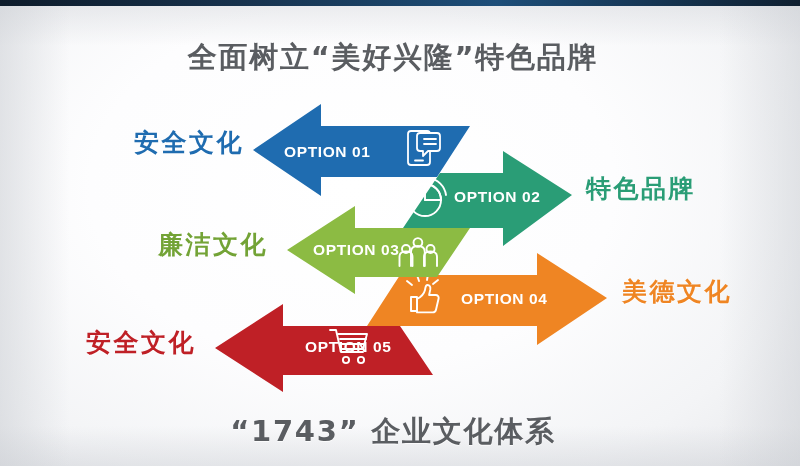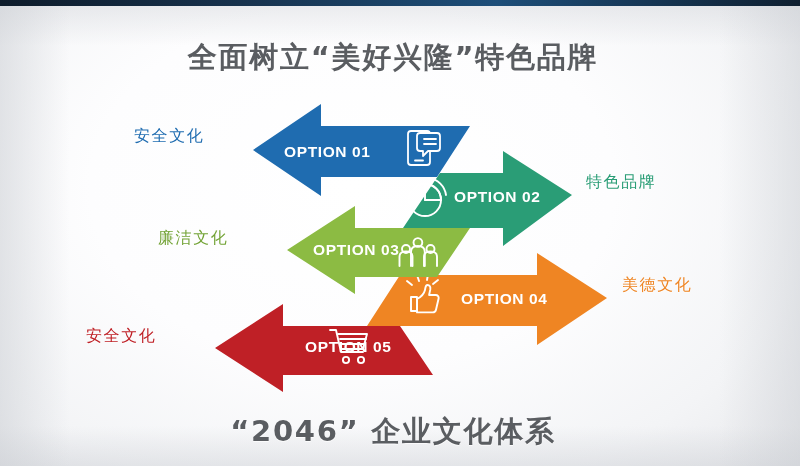--- a/index.html
+++ b/index.html
@@ -35,23 +35,23 @@
     z-index:5;white-space:nowrap;margin-left:13px;
   }
   #title{top:38px;font-size:29px;}
   #footer{top:412px;font-size:29px;}
   svg#diagram{position:absolute;left:0;top:0;width:800px;height:466px;z-index:3;}
   .optlabel{
     fill:#ffffff;font-family:"Liberation Sans","DejaVu Sans",sans-serif;
     font-weight:bold;font-size:15.5px;letter-spacing:.04em;
   }
   .cnlabel{
-    position:absolute;z-index:4;white-space:nowrap;font-weight:normal;
+    position:absolute;z-index:4;white-space:nowrap;font-weight:bold;
     font-family:"DejaVu Sans","Liberation Sans",sans-serif;
-    font-size:16px;letter-spacing:.10em;
+    font-size:25px;letter-spacing:.10em;
     text-shadow:0 1px 1px rgba(255,255,255,.8);
   }
 </style>
 </head>
 <body>
 
 <div id="stage">
 
   <div id="topbar"></div>
 
@@ -132,16 +132,16 @@
   <div class="cnlabel" style="left:134px;top:126px;color:#1f6cb0;">安全文化</div>
 
   <div class="cnlabel" style="left:586px;top:172px;color:#2a9d76;">特色品牌</div>
 
   <div class="cnlabel" style="left:622px;top:275px;color:#ef8523;">美德文化</div>
 
   <div class="cnlabel" style="left:158px;top:228px;color:#73a336;">廉洁文化</div>
 
   <div class="cnlabel" style="left:86px;top:326px;color:#bf2026;">安全文化</div>
 
-  <div class="hdr" id="footer">“2046” 企业文化体系</div>
+  <div class="hdr" id="footer">“1743” 企业文化体系</div>
 
   <div id="vignette"></div>
 </div>
 
 </body></html>

